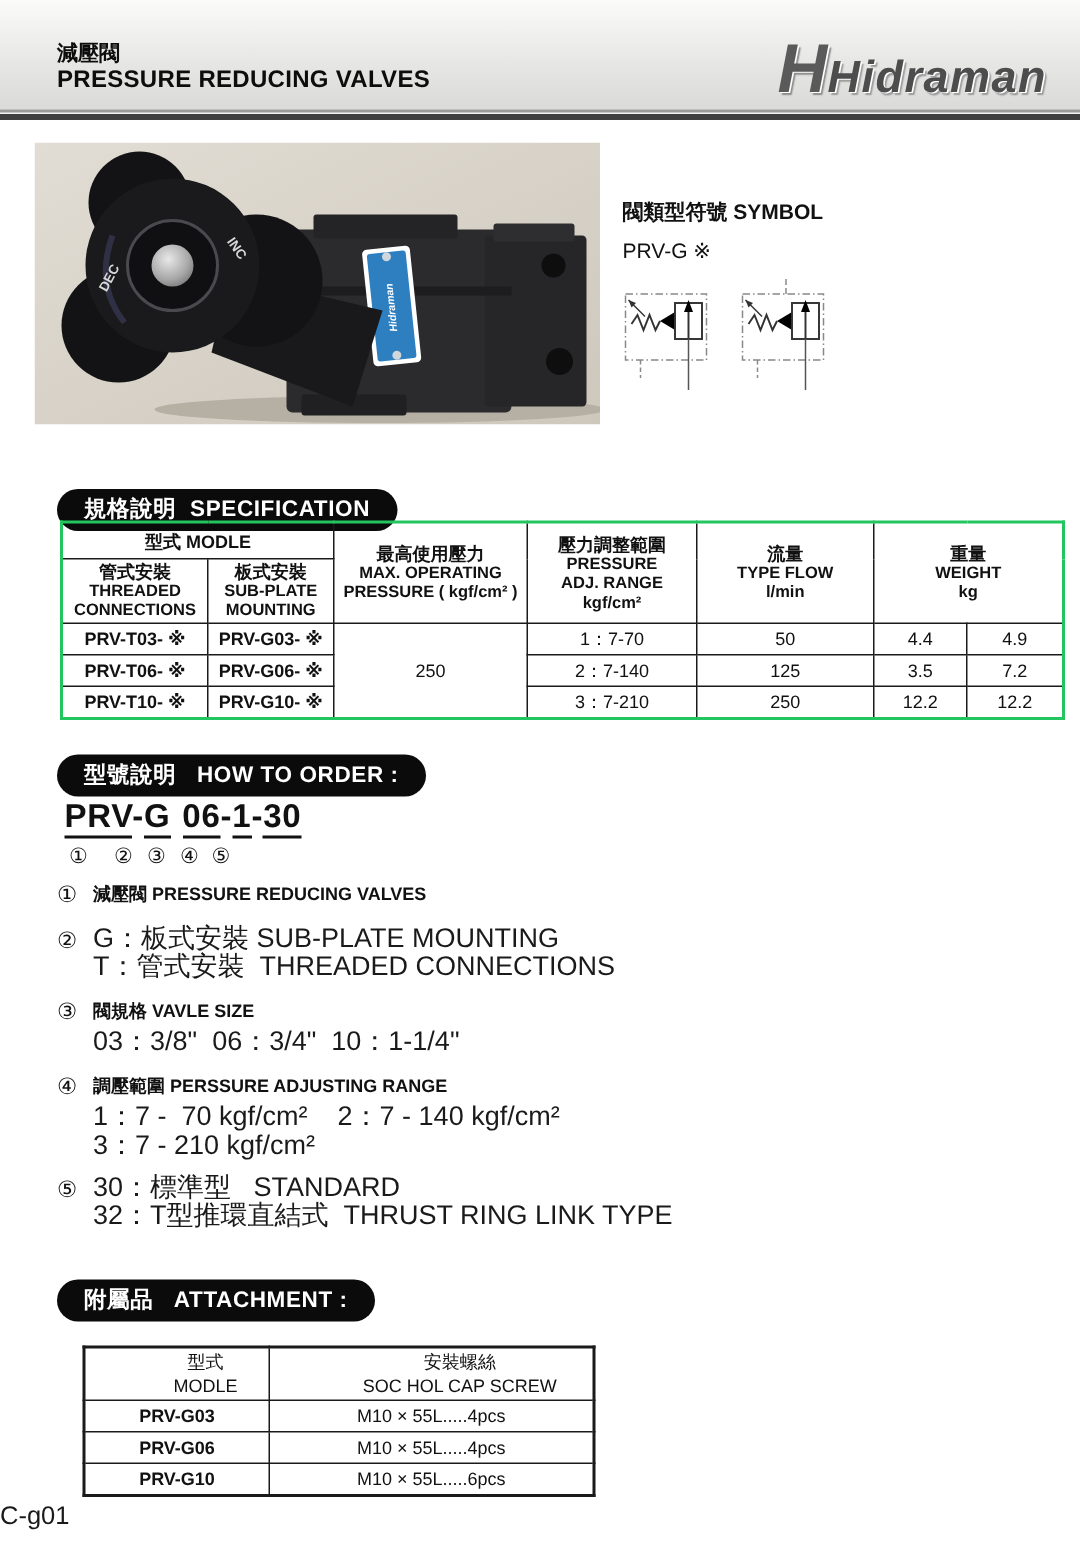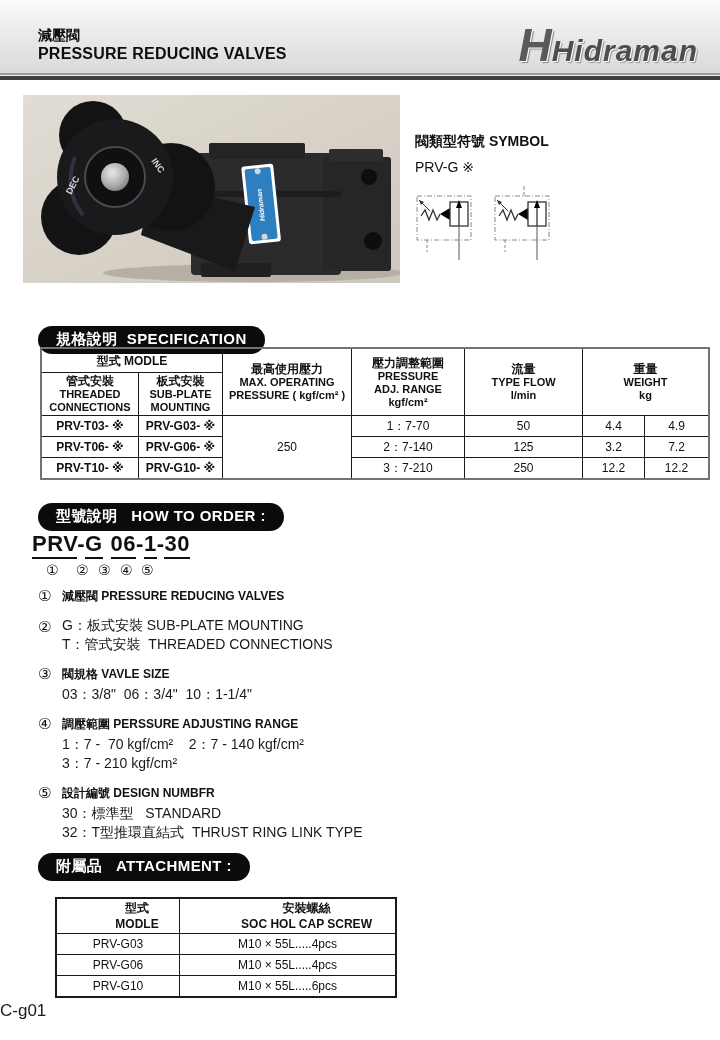--- a/index.html
+++ b/index.html
@@ -32,47 +32,47 @@
   
   .symbol-block{position:absolute;left:415px;top:133px;width:280px;}
   .symbol-heading{font-size:14px;font-weight:bold;margin-bottom:6px;}
   .symbol-model{font-size:14px;line-height:21px;}
   .symbol-row{display:flex;gap:16px;margin-top:8px;}
 
   
   table{border-collapse:collapse;}
   .spec-table{position:absolute;left:40px;top:347px;table-layout:fixed;}
   .spec-table th,.spec-table td{border:1px solid #1a1a1a;text-align:center;vertical-align:middle;padding:1px 2px;}
-  .spec-table{border:2px solid #737373;}
+  .spec-table{border:2px solid #22c55e;}
   .spec-table .hz{font-size:12px;font-weight:bold;line-height:14px;}
   .spec-table .he{font-size:11px;font-weight:bold;line-height:13px;}
   .spec-table td{font-size:12px;height:18px;}
   .spec-table .model-cell{font-weight:bold;}
   .c1{width:92px}.c2{width:79px}.c3{width:124px}.c4{width:108px}.c5{width:113px}.c6{width:57px}.c7{width:59px}
 
   
-  .order-code{position:absolute;left:32px;top:531px;font-size:22px;font-weight:bold;letter-spacing:.5px;}
+  .order-code{position:absolute;left:43px;top:531px;font-size:22px;font-weight:bold;letter-spacing:.5px;}
   .order-code .useg{border-bottom:2px solid #111;padding-bottom:1px;}
   .order-circles{position:absolute;left:38px;top:562px;width:200px;height:16px;}
   .order-circles span{position:absolute;font-size:14px;color:#111;}
   .oc1{left:8px}.oc2{left:38px}.oc3{left:60px}.oc4{left:82px}.oc5{left:103px}
 
   
   .items{position:absolute;left:38px;top:585px;width:650px;}
   .item{display:flex;margin-bottom:9px;}
   .inum{width:24px;font-size:15px;padding-top:2px;flex:none;}
   .ititle{font-size:12px;font-weight:bold;line-height:22px;}
-  .iline{font-size:14px;line-height:19px;color:#1a1a1a;white-space:pre;}
+  .iline{font-size:18px;line-height:19px;color:#1a1a1a;white-space:pre;}
 
   
   .att-table{position:absolute;left:55px;top:897px;border:2px solid #1a1a1a;table-layout:fixed;}
   .att-table th,.att-table td{border:1px solid #1a1a1a;text-align:center;vertical-align:middle;padding:1px 2px;}
-  .att-table th{font-size:12px;font-weight:bold;line-height:16px;padding-left:40px;}
+  .att-table th{font-size:12px;font-weight:normal;line-height:16px;padding-left:40px;}
   .att-table td{font-size:12px;height:18px;}
-  .att-table .model-cell{font-weight:normal;}
+  .att-table .model-cell{font-weight:bold;}
   .a1{width:80px}.a2{width:173px}
 
   .footer{position:absolute;left:0;top:1001px;width:720px;text-align:left;font-size:17px;color:#1a1a1a;}
 </style>
 </head>
 <body>
 
 <div class="header">
   <div class="title-zh">減壓閥</div>
   <div class="title-en">PRESSURE REDUCING VALVES</div>
@@ -214,21 +214,21 @@
     <td>1：7-70</td>
     <td>50</td>
     <td class="c6">4.4</td>
     <td class="c7">4.9</td>
   </tr>
   <tr>
     <td class="model-cell">PRV-T06- ※</td>
     <td class="model-cell">PRV-G06- ※</td>
     <td>2：7-140</td>
     <td>125</td>
-    <td>3.2</td>
+    <td>3.5</td>
     <td>7.2</td>
   </tr>
   <tr>
     <td class="model-cell">PRV-T10- ※</td>
     <td class="model-cell">PRV-G10- ※</td>
     <td>3：7-210</td>
     <td>250</td>
     <td>12.2</td>
     <td>12.2</td>
   </tr>
@@ -273,21 +273,20 @@
     <span class="inum">④</span>
     <div>
       <div class="ititle">調壓範圍 PERSSURE ADJUSTING RANGE</div>
       <div class="iline">1：7 -  70 kgf/cm²    2：7 - 140 kgf/cm²</div>
       <div class="iline">3：7 - 210 kgf/cm²</div>
     </div>
   </div>
   <div class="item">
     <span class="inum">⑤</span>
     <div>
-      <div class="ititle">設計編號 DESIGN NUMBFR</div>
       <div class="iline">30：標準型   STANDARD</div>
       <div class="iline">32：T型推環直結式  THRUST RING LINK TYPE</div>
     </div>
   </div>
 </div>
 
 <div class="badge" style="left:38px;top:853px;">附屬品   ATTACHMENT :</div>
 
 <table class="att-table">
   <tbody>

